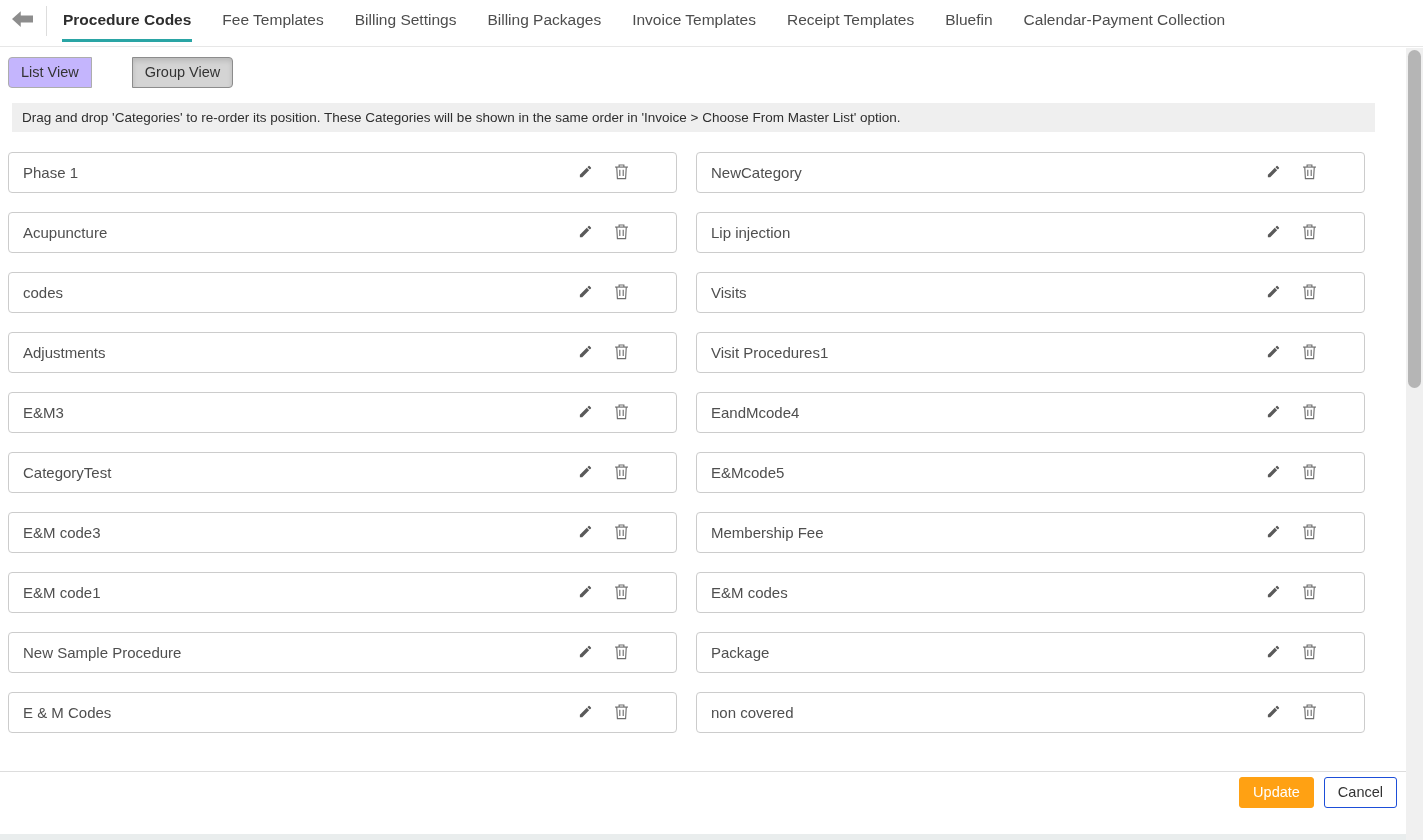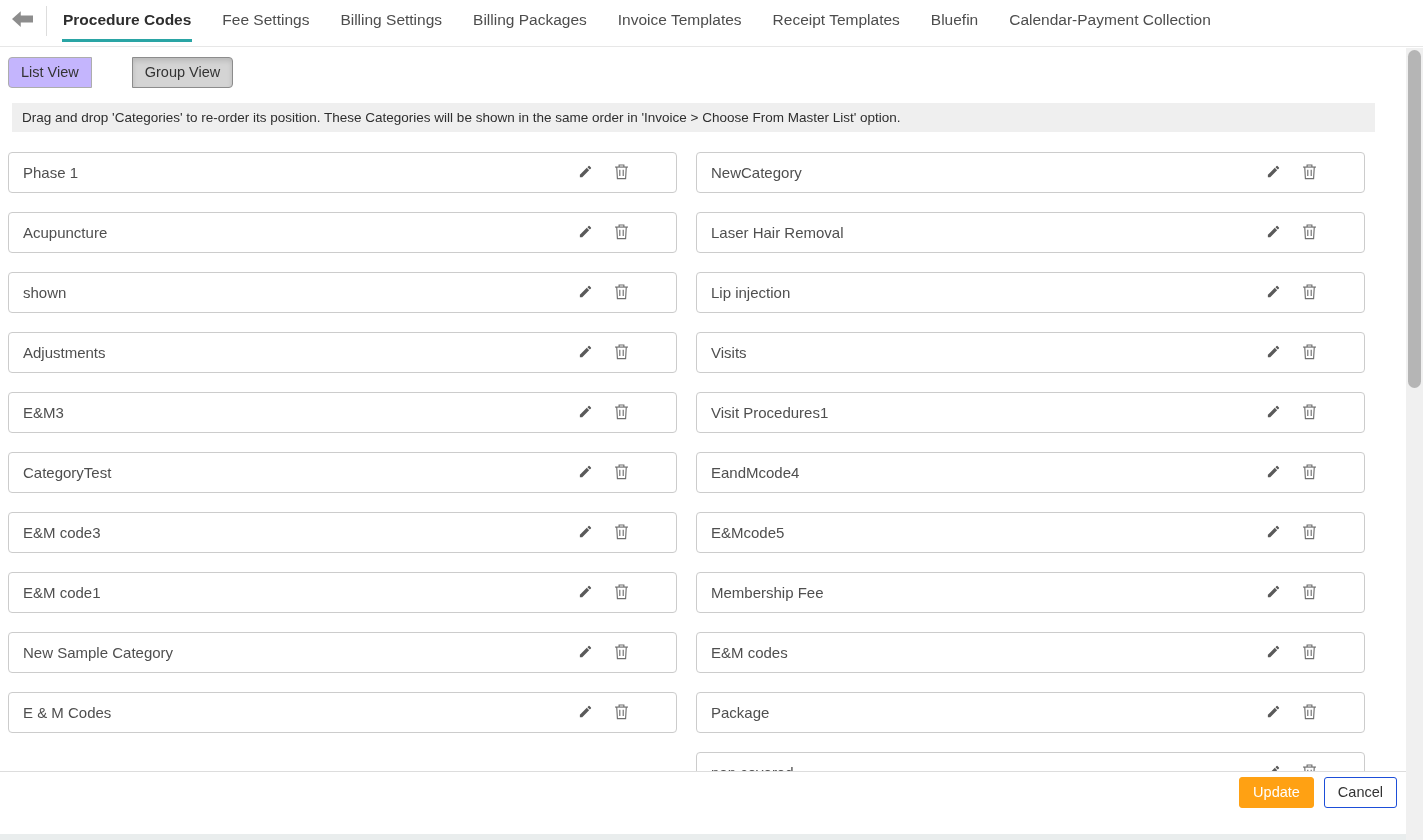--- a/index.html
+++ b/index.html
@@ -127,21 +127,21 @@
           <path fill="#8d8d8d" d="M10 1 L10 6 L24 6 L24 14 L10 14 L10 19 L0 10 Z"></path>
         </svg>
     </span>
   </span>
   <div class="header-divider"></div>
   <div class="nav-tabs">
       <div class="tab active">
     <span>Procedure Codes</span>
   </div>
       <div class="tab">
-    <span>Fee Settings</span>
+    <span>Fee Templates</span>
   </div>
       <div class="tab">
     <span>Billing Settings</span>
   </div>
       <div class="tab">
     <span>Billing Packages</span>
   </div>
       <div class="tab">
     <span>Invoice Templates</span>
   </div>
@@ -208,21 +208,21 @@
             <path d="M1.5 5.5 H20.5"></path>
             <path d="M7.5 5.5 V2.5 H14.5 V5.5"></path>
             <path d="M4 5.5 L5 22.5 H17 L18 5.5"></path>
             <path d="M8.5 9.5 V18.5 M13.5 9.5 V18.5"></path>
           </svg>
         </span>
       </button>
     </span>
   </div>
       <div class="card">
-    <span class="card-name">shown</span>
+    <span class="card-name">codes</span>
     <span class="card-icons">
       <button class="icon-btn">
         <span>
           <svg width="15" height="15" viewBox="0 0 24 24">
                 <path fill="#5a5a5a" d="M3 17.25V21h3.75L17.81 9.94l-3.75-3.75L3 17.25zM20.71 7.04a1 1 0 0 0 0-1.41l-2.34-2.34a1 1 0 0 0-1.41 0l-1.83 1.83 3.75 3.75 1.83-1.83z"></path>
               </svg>
         </span>
       </button>
       <button class="icon-btn">
         <span>
@@ -340,21 +340,21 @@
             <path d="M1.5 5.5 H20.5"></path>
             <path d="M7.5 5.5 V2.5 H14.5 V5.5"></path>
             <path d="M4 5.5 L5 22.5 H17 L18 5.5"></path>
             <path d="M8.5 9.5 V18.5 M13.5 9.5 V18.5"></path>
           </svg>
         </span>
       </button>
     </span>
   </div>
       <div class="card">
-    <span class="card-name">New Sample Category</span>
+    <span class="card-name">New Sample Procedure</span>
     <span class="card-icons">
       <button class="icon-btn">
         <span>
           <svg width="15" height="15" viewBox="0 0 24 24">
                 <path fill="#5a5a5a" d="M3 17.25V21h3.75L17.81 9.94l-3.75-3.75L3 17.25zM20.71 7.04a1 1 0 0 0 0-1.41l-2.34-2.34a1 1 0 0 0-1.41 0l-1.83 1.83 3.75 3.75 1.83-1.83z"></path>
               </svg>
         </span>
       </button>
       <button class="icon-btn">
         <span>
@@ -387,42 +387,20 @@
             <path d="M8.5 9.5 V18.5 M13.5 9.5 V18.5"></path>
           </svg>
         </span>
       </button>
     </span>
   </div>
     </div>
   <div class="col">
       <div class="card">
     <span class="card-name">NewCategory</span>
-    <span class="card-icons">
-      <button class="icon-btn">
-        <span>
-          <svg width="15" height="15" viewBox="0 0 24 24">
-                <path fill="#5a5a5a" d="M3 17.25V21h3.75L17.81 9.94l-3.75-3.75L3 17.25zM20.71 7.04a1 1 0 0 0 0-1.41l-2.34-2.34a1 1 0 0 0-1.41 0l-1.83 1.83 3.75 3.75 1.83-1.83z"></path>
-              </svg>
-        </span>
-      </button>
-      <button class="icon-btn">
-        <span>
-          <svg width="15" height="17" viewBox="0 0 22 24" fill="none" stroke="#6f6f6f" stroke-width="1.7">
-            <path d="M1.5 5.5 H20.5"></path>
-            <path d="M7.5 5.5 V2.5 H14.5 V5.5"></path>
-            <path d="M4 5.5 L5 22.5 H17 L18 5.5"></path>
-            <path d="M8.5 9.5 V18.5 M13.5 9.5 V18.5"></path>
-          </svg>
-        </span>
-      </button>
-    </span>
-  </div>
-      <div class="card">
-    <span class="card-name">Laser Hair Removal</span>
     <span class="card-icons">
       <button class="icon-btn">
         <span>
           <svg width="15" height="15" viewBox="0 0 24 24">
                 <path fill="#5a5a5a" d="M3 17.25V21h3.75L17.81 9.94l-3.75-3.75L3 17.25zM20.71 7.04a1 1 0 0 0 0-1.41l-2.34-2.34a1 1 0 0 0-1.41 0l-1.83 1.83 3.75 3.75 1.83-1.83z"></path>
               </svg>
         </span>
       </button>
       <button class="icon-btn">
         <span>

